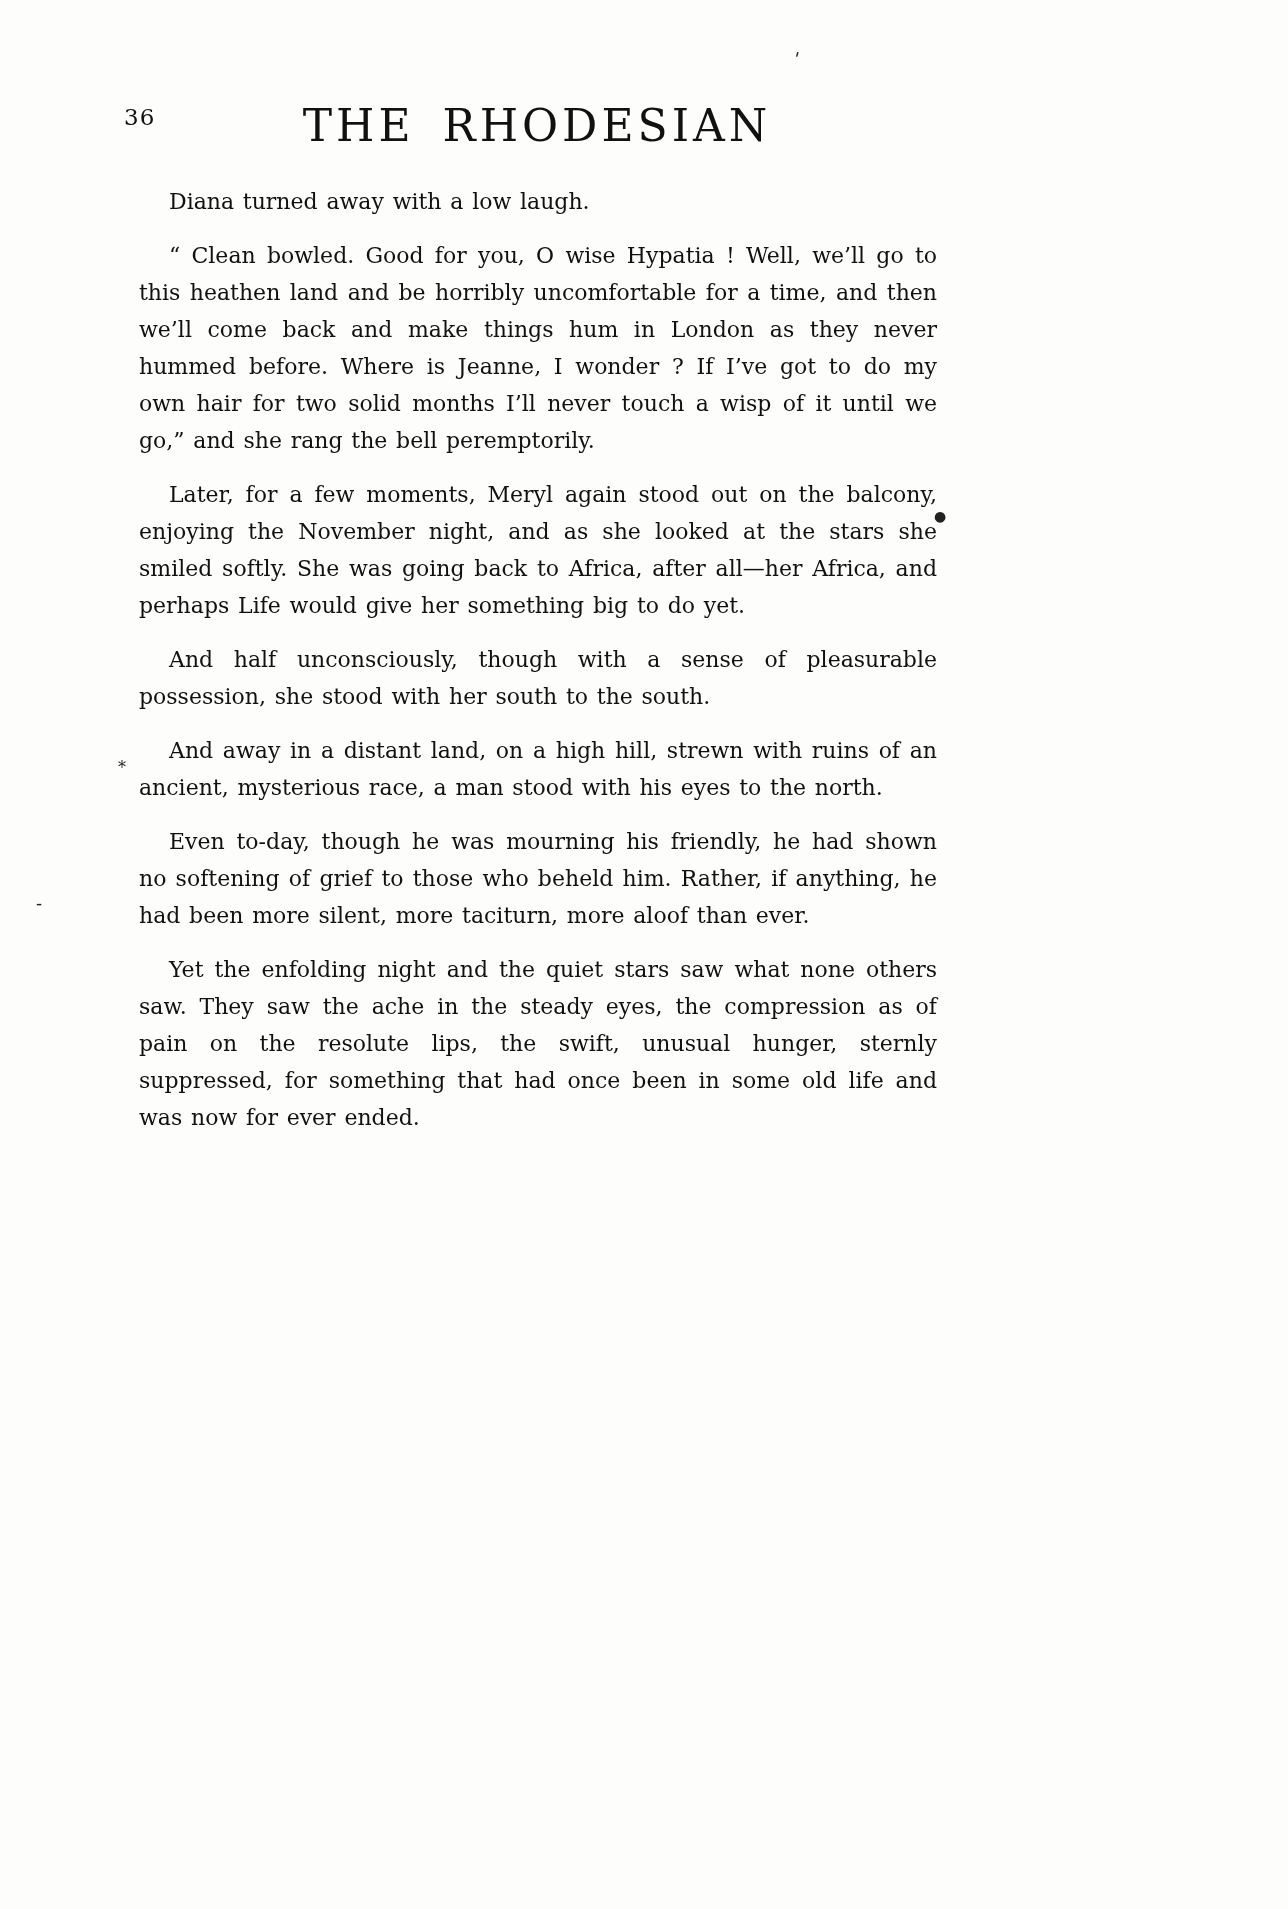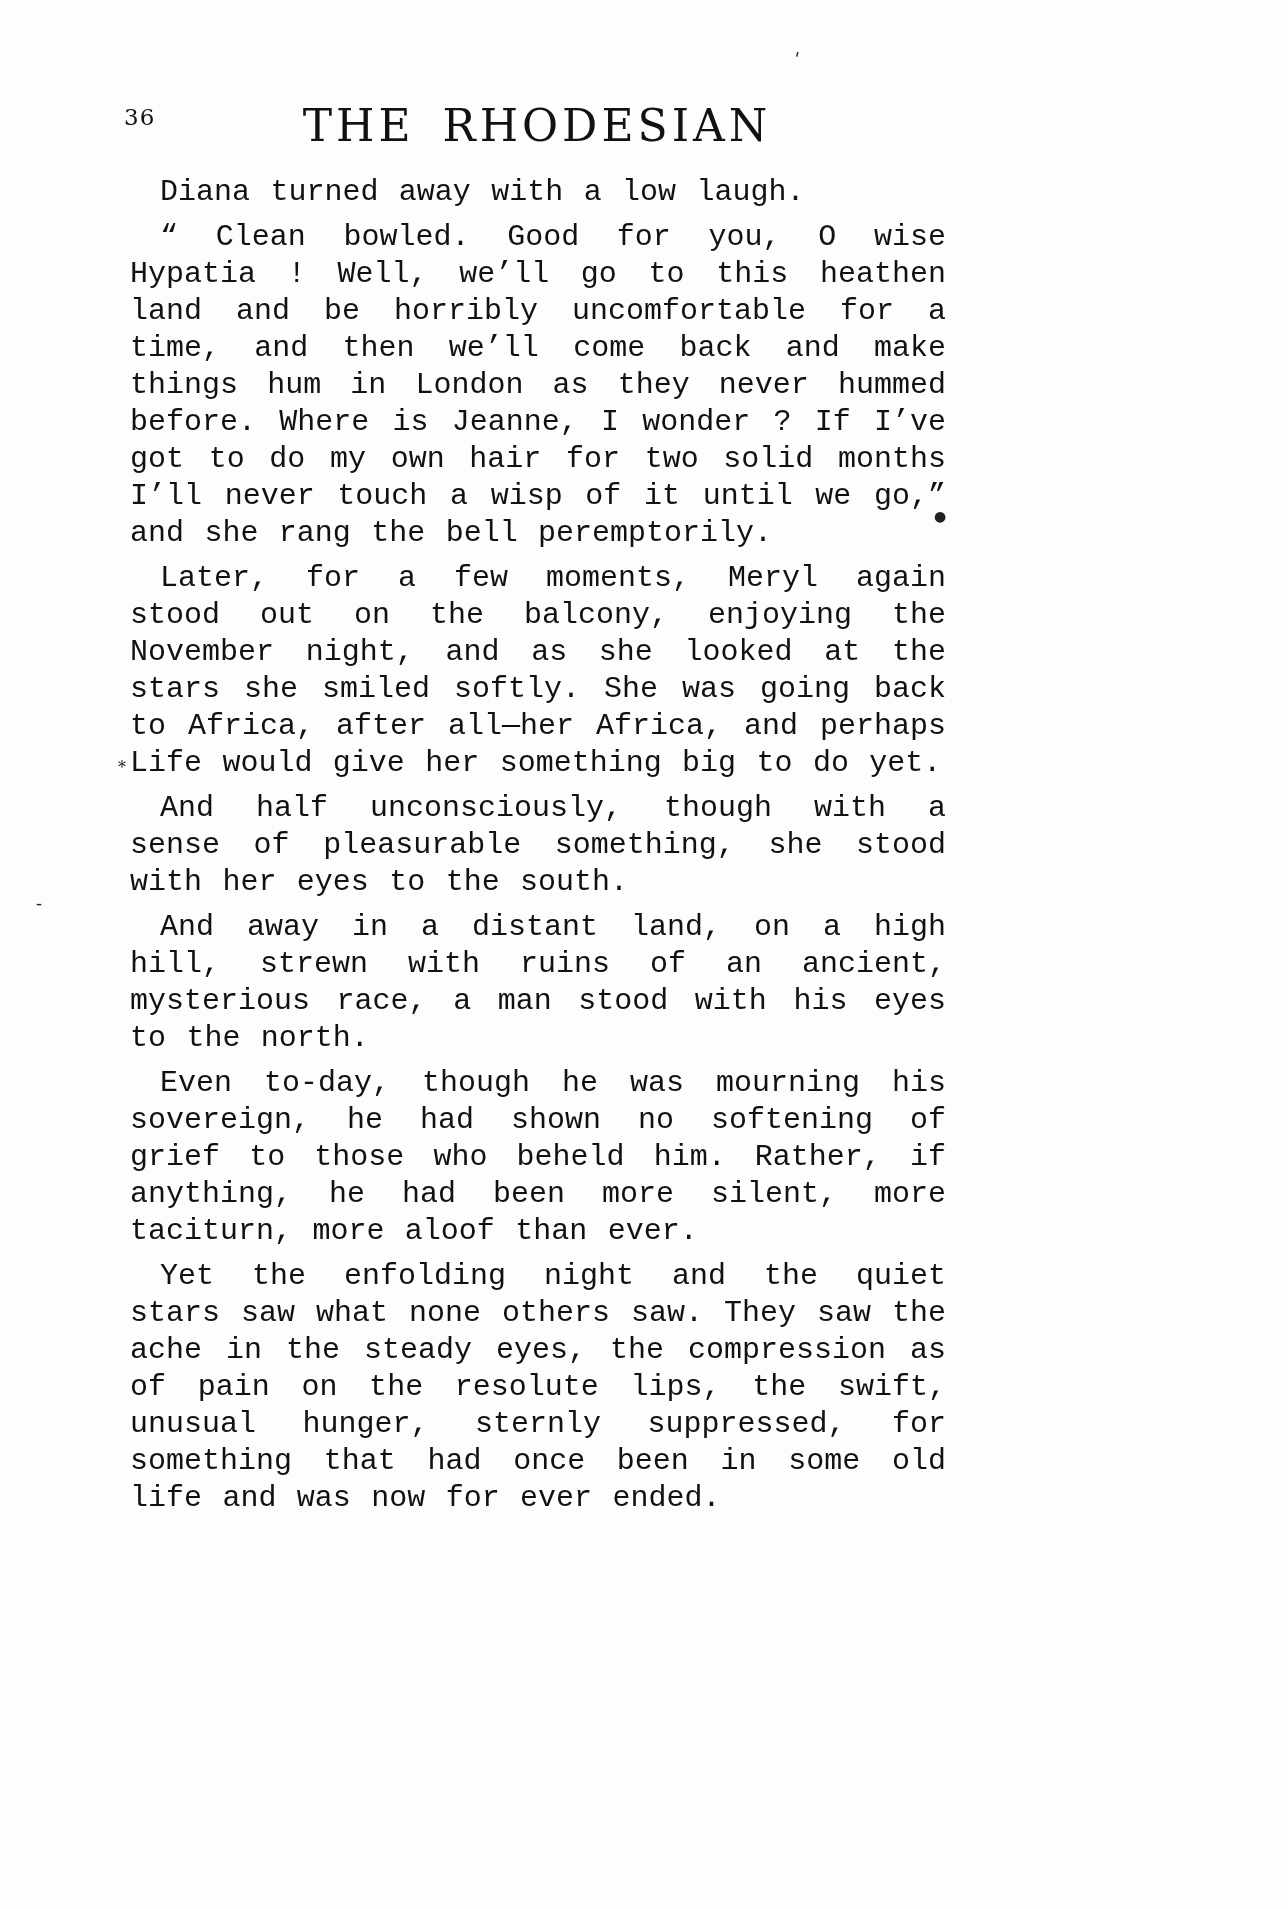--- a/index.html
+++ b/index.html
@@ -37,28 +37,27 @@
     word-spacing: 10px;
     white-space: nowrap;
   }
   .body {
     position: absolute;
     left: 122px;
     top: 166px;
     width: 832px;
   }
   .body p {
-    margin: 8px;
+    margin: 17px;
     padding: 0;
-    font-size: 30px;
+    font-size: 22px;
     line-height: 37px;
     text-indent: 30px;
     text-align: justify;
     word-spacing: 0.08em;
-    font-family: Liberation Mono, monospace;
   }
   .ink-mark {
     position: absolute;
     font-size: 20px;
     color: #222;
     user-select: none;
   }
   .mark-top-right   { left: 793px;  top: 48px;  transform: rotate(15deg); }
   .mark-margin-star { left: 118px;  top: 758px; font-size: 16px; }
   .mark-after-going { left: 934px;  top: 508px; font-size: 14px; }
@@ -71,23 +70,23 @@
 
   <div>
     <span class="pagenum">36</span>
     <h1 class="title">THE RHODESIAN</h1>
   </div>
 
   <div class="body">
     <p>Diana turned away with a low laugh.</p>
     <p>“ Clean bowled.  Good for you, O wise Hypatia ! Well, we’ll go to this heathen land and be horribly uncomfortable for a time, and then we’ll come back and make things hum in London as they never hummed before.  Where is Jeanne, I wonder ?  If I’ve got to do my own hair for two solid months I’ll never touch a wisp of it until we go,” and she rang the bell peremptorily.</p>
     <p>Later, for a few moments, Meryl again stood out on the balcony, enjoying the November night, and as she looked at the stars she smiled softly.  She was going back to Africa, after all—her Africa, and perhaps Life would give her something big to do yet.</p>
-    <p>And half unconsciously, though with a sense of pleasurable something, she stood with her eyes to the south.</p>
+    <p>And half unconsciously, though with a sense of pleasurable possession, she stood with her south to the south.</p>
     <p>And away in a distant land, on a high hill, strewn with ruins of an ancient, mysterious race, a man stood with his eyes to the north.</p>
-    <p>Even to-day, though he was mourning his sovereign, he had shown no softening of grief to those who beheld him.  Rather, if anything, he had been more silent, more taciturn, more aloof than ever.</p>
+    <p>Even to-day, though he was mourning his friendly, he had shown no softening of grief to those who beheld him.  Rather, if anything, he had been more silent, more taciturn, more aloof than ever.</p>
     <p>Yet the enfolding night and the quiet stars saw what none others saw.  They saw the ache in the steady eyes, the compression as of pain on the resolute lips, the swift, unusual hunger, sternly suppressed, for something that had once been in some old life and was now for ever ended.</p>
   </div>
 
   <span class="ink-mark mark-top-right">ˈ</span>
   <span class="ink-mark mark-margin-star">*</span>
   <span class="ink-mark mark-after-going">●</span>
   <span class="ink-mark mark-left-dash">-</span>
 
 </div>
 

